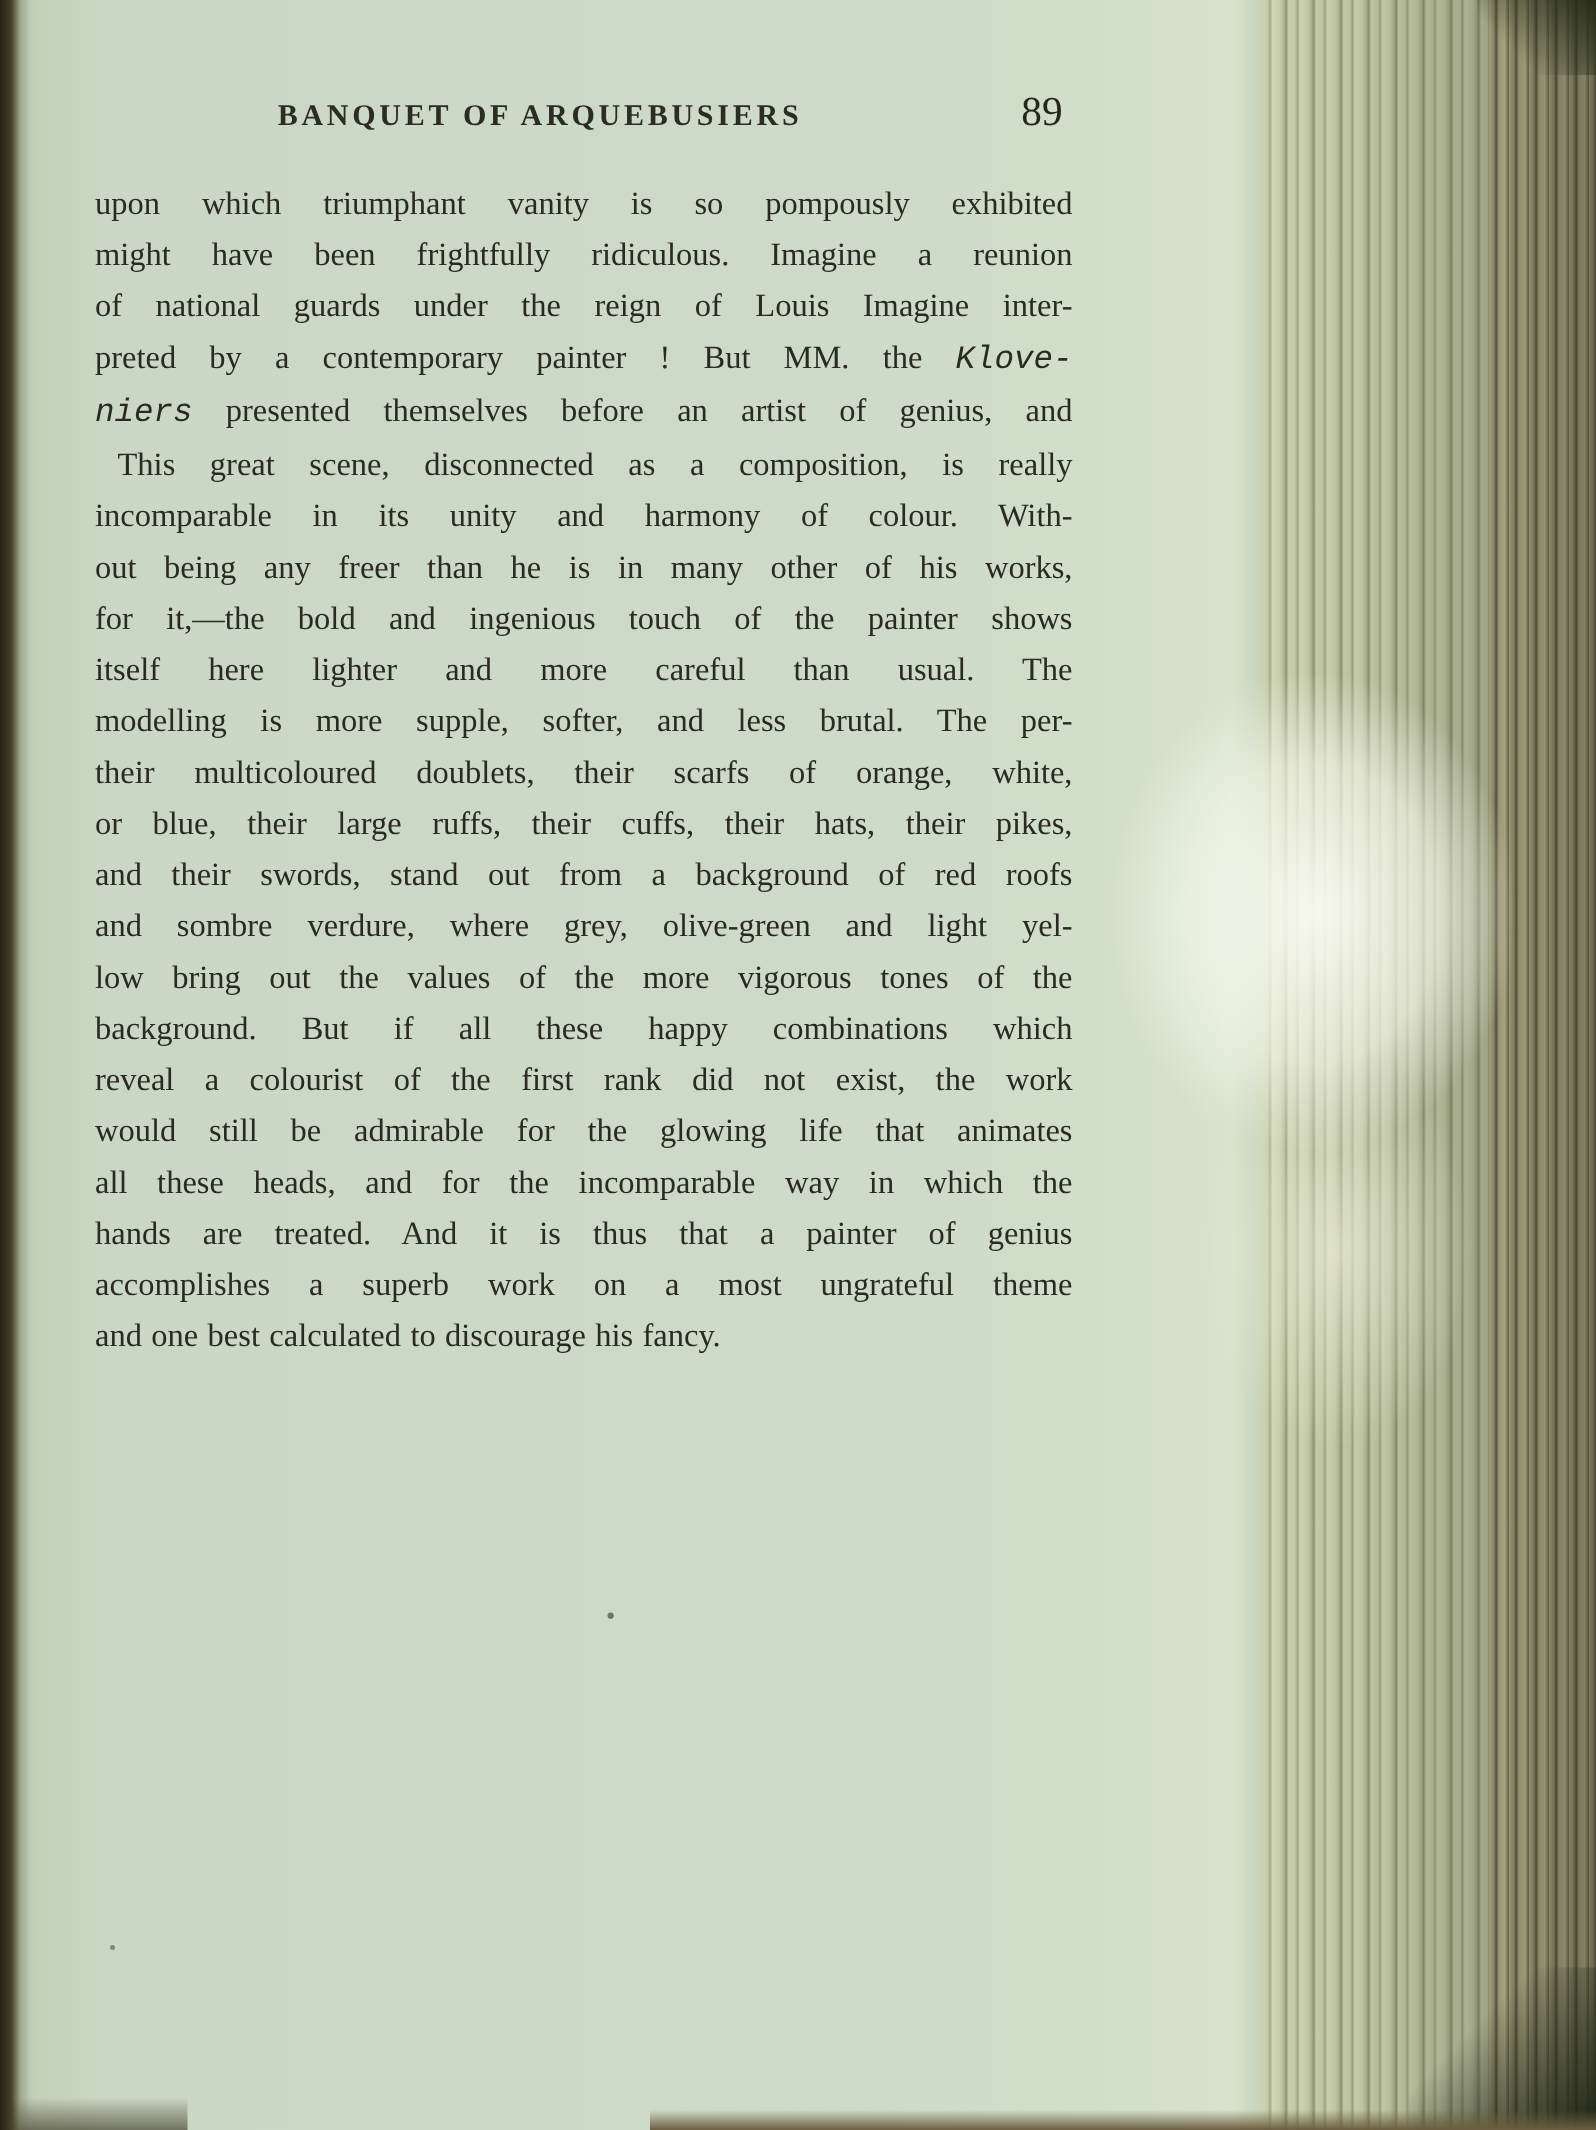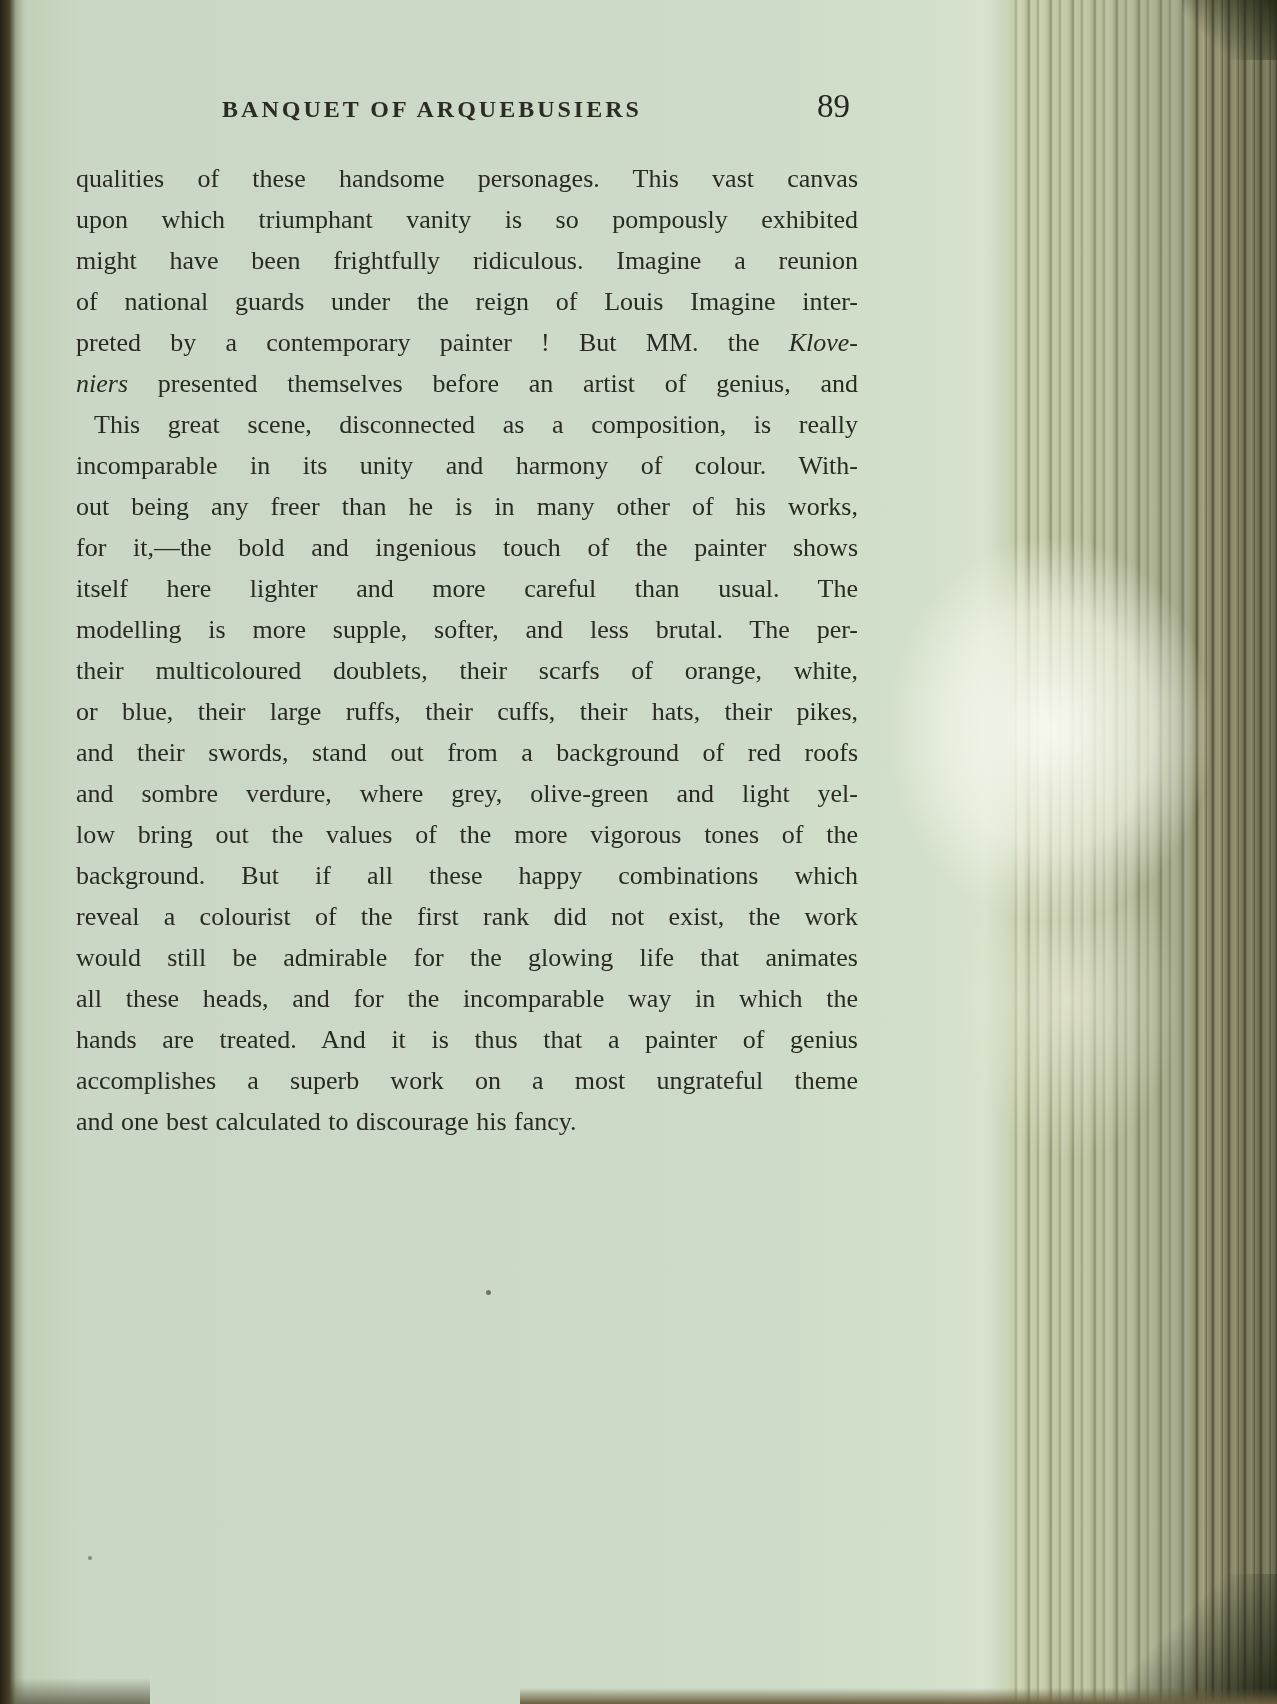--- a/index.html
+++ b/index.html
@@ -72,21 +72,21 @@
     position: absolute; left: 486px; top: 1290px; width: 5px; height: 5px;
     border-radius: 50%; background: rgba(50,50,40,0.6);
   }
   .speck2 {
     position: absolute; left: 88px; top: 1556px; width: 4px; height: 4px;
     border-radius: 50%; background: rgba(60,60,48,0.5);
   }
 
   
   .text-block {
-    position: absolute; left: 76px; top: 96px; width: 782px;
+    position: absolute; left: 76px; top: 80px; width: 782px;
     color: #2a2a23;
   }
   .header-row {
     position: relative; height: 42px; margin-bottom: 20px;
   }
   .running-title {
     text-align: center;
     font-size: 24px;
     font-weight: bold;
     letter-spacing: 3px;
@@ -102,21 +102,21 @@
   .line {
     font-size: 26px;
     line-height: 41px;
     text-align: justify;
     text-align-last: justify;
     word-spacing: 1px;
     white-space: normal;
   }
   .line.last-line { text-align-last: left; }
   .line.indent { text-indent: 18px; }
-  .italic { font-style: italic; }
+  .italic { font-style: italic; font-family: Liberation Mono, monospace; }
 </style>
 </head>
 <body>
 
 <div class="scan">
 
   <div class="page-edge-strip"></div>
   <div class="page-edge-dark"></div>
   <div class="corner-tr"></div>
   <div class="corner-br"></div>
@@ -128,21 +128,20 @@
   <div class="speck1"></div>
   <div class="speck2"></div>
 
   <div class="text-block">
     <div class="header-row">
       <div class="running-title">BANQUET OF ARQUEBUSIERS</div>
       <div class="page-number">89</div>
     </div>
     <div>
         <div class="paragraph">
-          <div class="line"><span class="roman">qualities of these handsome personages.  This vast canvas</span></div>
           <div class="line"><span class="roman">upon which triumphant vanity is so pompously exhibited</span></div>
           <div class="line"><span class="roman">might have been frightfully ridiculous.  Imagine a reunion</span></div>
           <div class="line"><span class="roman">of national guards under the reign of Louis Imagine inter-</span></div>
           <div class="line"><span class="roman">preted by a contemporary painter !  But MM. the </span><span class="italic">Klove-</span></div>
           <div class="line"><span class="italic">niers</span><span class="roman"> presented themselves before an artist of genius, and</span></div>
         </div>
         <div class="paragraph">
           <div class="line indent"><span class="roman">This great scene, disconnected as a composition, is really</span></div>
           <div class="line"><span class="roman">incomparable in its unity and harmony of colour.  With-</span></div>
           <div class="line"><span class="roman">out being any freer than he is in many other of his works,</span></div>

